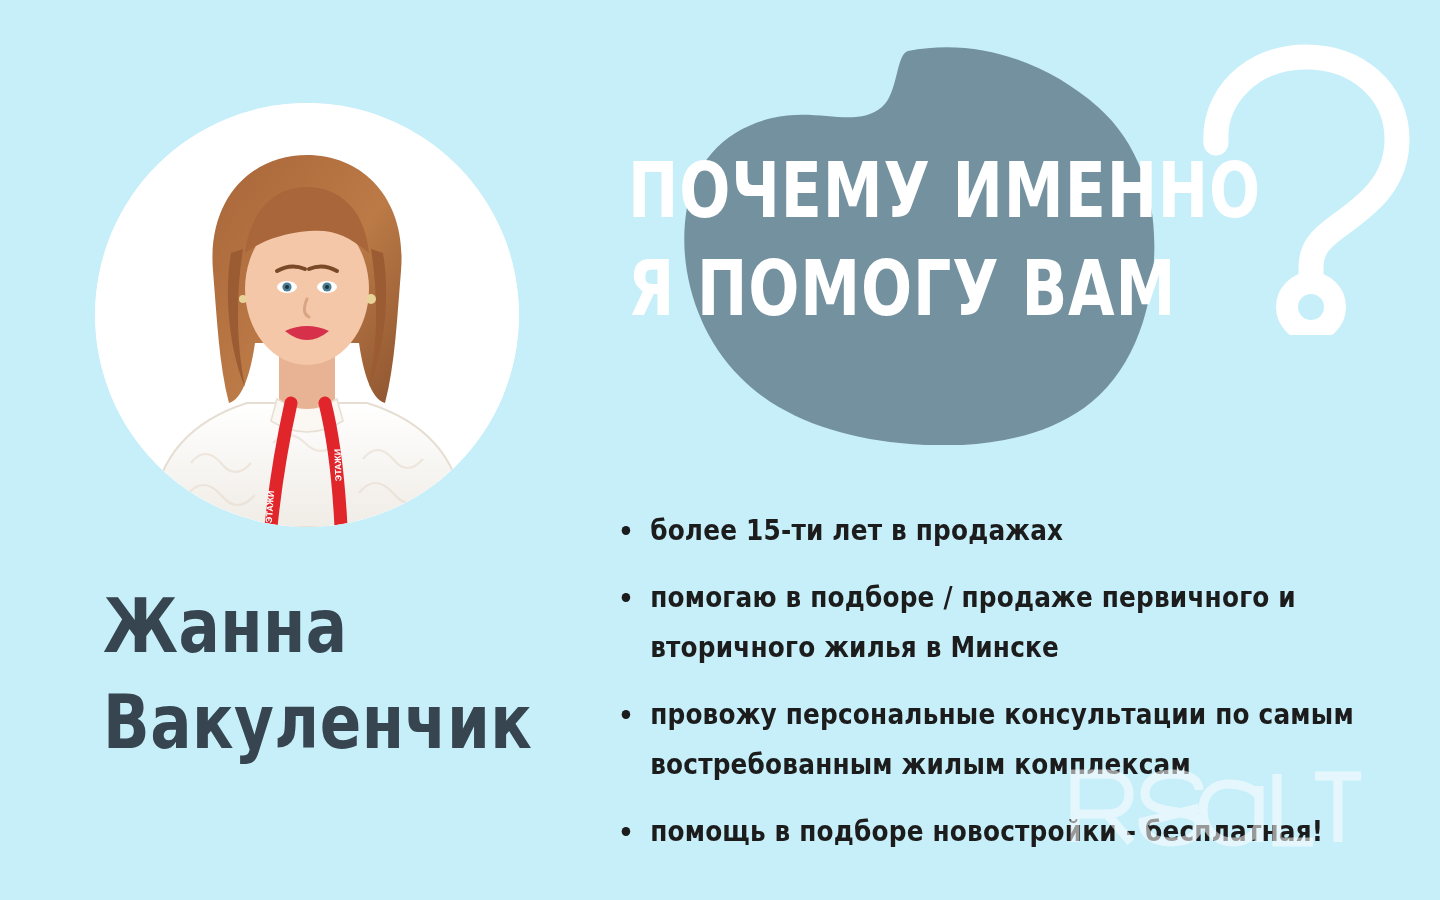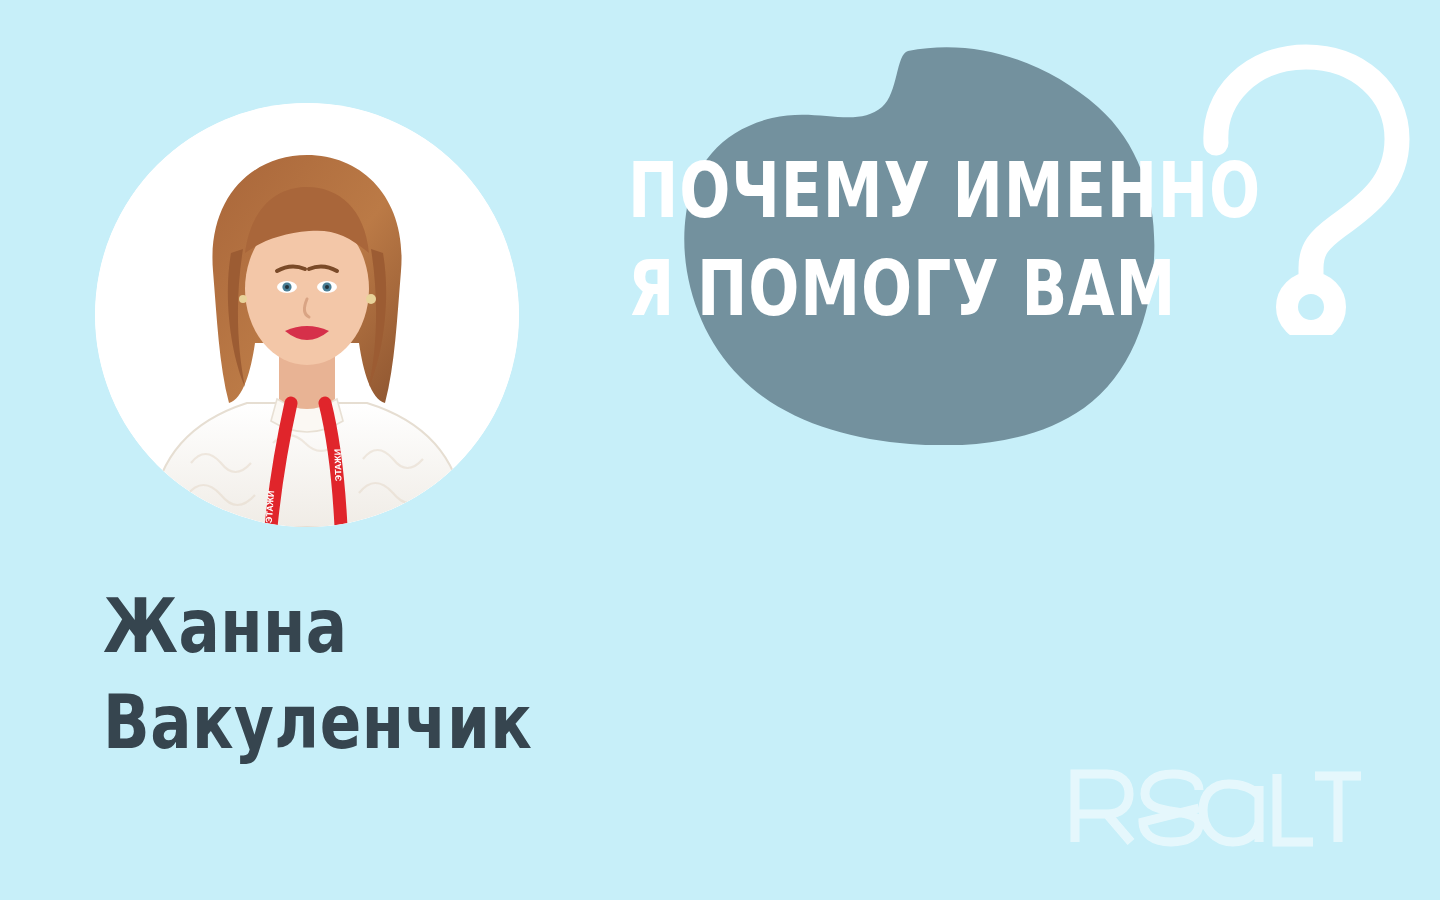--- a/index.html
+++ b/index.html
@@ -230,20 +230,26 @@
         </g>
       </g>
     </svg>
   </div>
 
   <div class="agent-name">
     <span>Жанна</span>
     <span>Вакуленчик</span>
   </div>
 
+  <ul class="benefits">
+    <li class="benefit-item">более 15-ти лет в продажах</li>
+    <li class="benefit-item">помогаю в подборе / продаже первичного и вторичного жилья в Минске</li>
+    <li class="benefit-item">провожу персональные консультации по самым востребованным жилым комплексам</li>
+    <li class="benefit-item">помощь в подборе новостройки - бесплатная!</li>
+  </ul>
 
   <svg class="watermark" viewBox="0 0 300 86" xmlns="http://www.w3.org/2000/svg">
     <g fill="none" stroke="#ffffff" stroke-width="9">
 
       <path d="M12 80 L12 12 L44 12 C58 12 66 20 66 32 C66 44 58 52 44 52 L12 52 M44 52 L68 80"></path>
 
       <path d="M136 28 C136 18 126 12 110 12 C92 12 82 20 82 32 C82 56 136 44 136 62 C136 74 124 80 108 80 C90 80 80 72 80 60 L136 46"></path>
 
       <path d="M196 34 C190 26 178 22 166 22 C150 22 140 32 140 48 C140 66 152 80 170 80 C184 80 194 72 196 60 L196 24 L196 80"></path>
 

